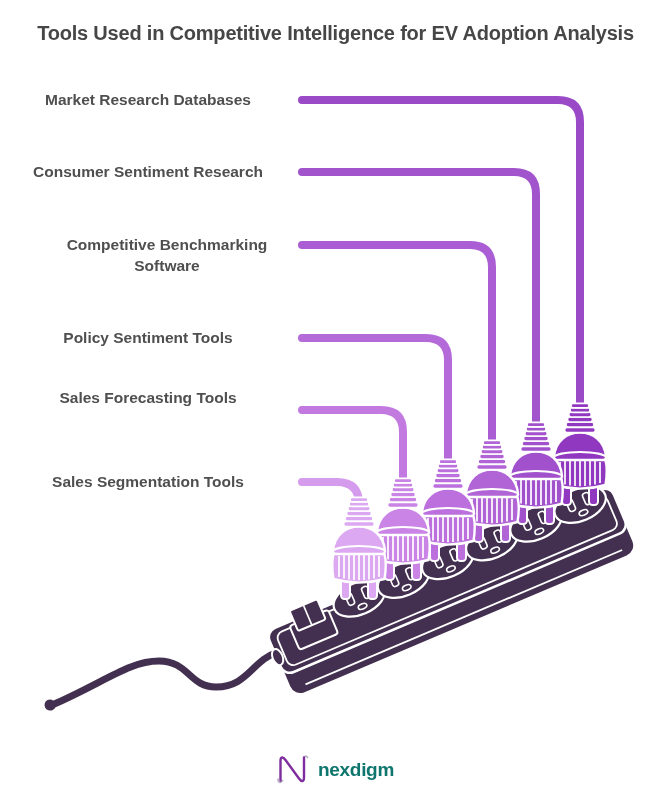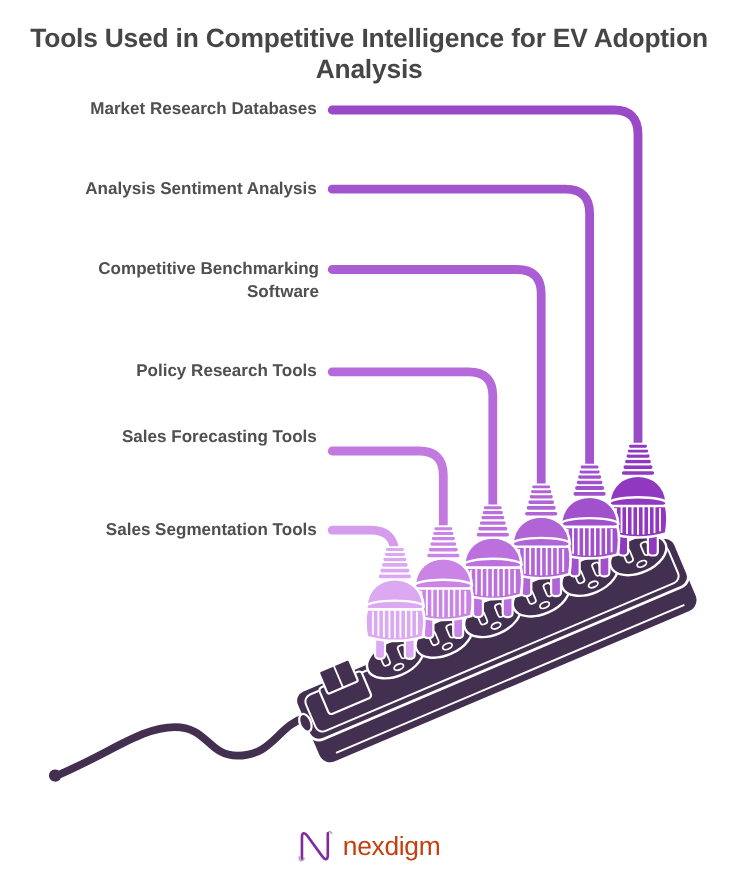--- a/index.html
+++ b/index.html
@@ -2,40 +2,40 @@
 <html><head>
 <meta charset="utf-8">
 <style>
   html,body{margin:0;padding:0;}
   body{
     width:671px;height:800px;position:relative;background:#ffffff;overflow:hidden;
     font-family:"Liberation Sans", sans-serif;
   }
   .title{
     position:absolute;top:22px;left:0;width:671px;text-align:center;
-    font-size:24px;font-weight:bold;color:#464646;letter-spacing:-0.2px;
+    font-size:20px;font-weight:bold;color:#464646;letter-spacing:-0.2px;
   }
   .diagram-svg{position:absolute;top:0;left:0;}
   .label{
-    position:absolute;left:8px;width:280px;text-align:right;
+    position:absolute;left:8px;width:280px;text-align:center;
     font-size:15.5px;font-weight:bold;color:#4f4f4f;line-height:21px;
   }
-  .label.narrow{left:80px;width:210px;}
+  .label.narrow{left:62px;width:210px;}
   .label.l1{top:89px;}
   .label.l2{top:161px;}
   .label.l3{top:234px;}
   .label.l4{top:327px;}
   .label.l5{top:387px;}
   .label.l6{top:471px;}
   .brand{
     position:absolute;top:749px;left:0;width:671px;height:42px;
     display:flex;align-items:center;justify-content:center;gap:9px;
   }
   .brand-text{
-    font-size:24px;font-weight:normal;color:#c2410c;letter-spacing:-0.3px;
+    font-size:19px;font-weight:bold;color:#0f766e;letter-spacing:-0.3px;
   }
 </style>
 </head>
 <body>
 
 <div class="title">Tools Used in Competitive Intelligence for EV Adoption Analysis</div>
 
 <svg class="diagram-svg" width="671" height="800" viewBox="0 0 671 800">
   <defs>
 
@@ -109,23 +109,23 @@
     <use href="#plug-shape" x="580" y="505" color="#9138c1"></use>
     <use href="#plug-shape" x="536" y="524" color="#a151cb"></use>
     <use href="#plug-shape" x="492" y="542" color="#b164d6"></use>
     <use href="#plug-shape" x="448" y="561" color="#bb70dd"></use>
     <use href="#plug-shape" x="403" y="580" color="#c984e5"></use>
     <use href="#plug-shape" x="359" y="599" color="#dba8f1"></use>
   </g>
 </svg>
 
 <div class="label l1">Market Research Databases</div>
-<div class="label l2">Analysis Sentiment Analysis</div>
+<div class="label l2">Consumer Sentiment Research</div>
 <div class="label l3 narrow">Competitive Benchmarking Software</div>
-<div class="label l4">Policy Research Tools</div>
+<div class="label l4">Policy Sentiment Tools</div>
 <div class="label l5">Sales Forecasting Tools</div>
 <div class="label l6">Sales Segmentation Tools</div>
 
 <div class="brand">
   <svg width="32" height="34" viewBox="0 0 32 34">
     <path d="M1 26 C1 30 3.5 30.5 5.5 27.5 M27 6.5 C27 2.5 29 2 30.5 4.5" fill="none" stroke="#b3abc0" stroke-width="1.5" stroke-linecap="round"></path>
     <path d="M3.5 27.5 V 8 C3.5 3.5 6 3.5 8.5 7 L22 25.5 C24.5 29 27 29 27 24.5 V 4.5" fill="none" stroke-width="2.4" stroke-linecap="round" stroke="#7e2d9e"></path>
   </svg>
   <span class="brand-text">nexdigm</span>
 </div>

